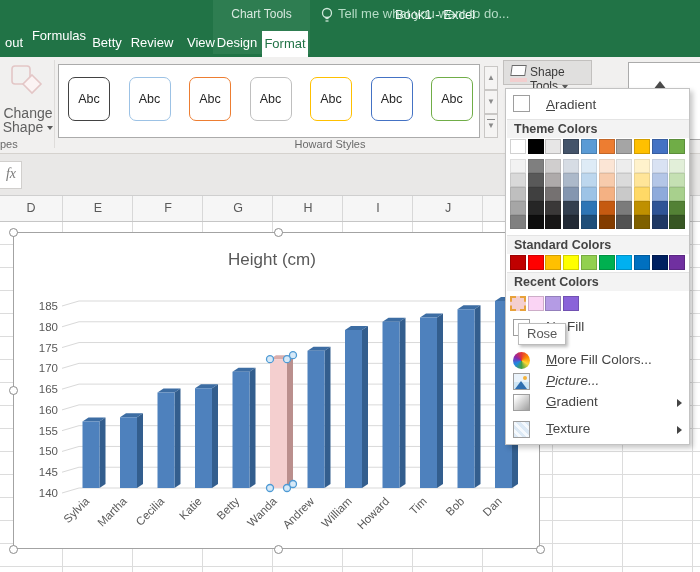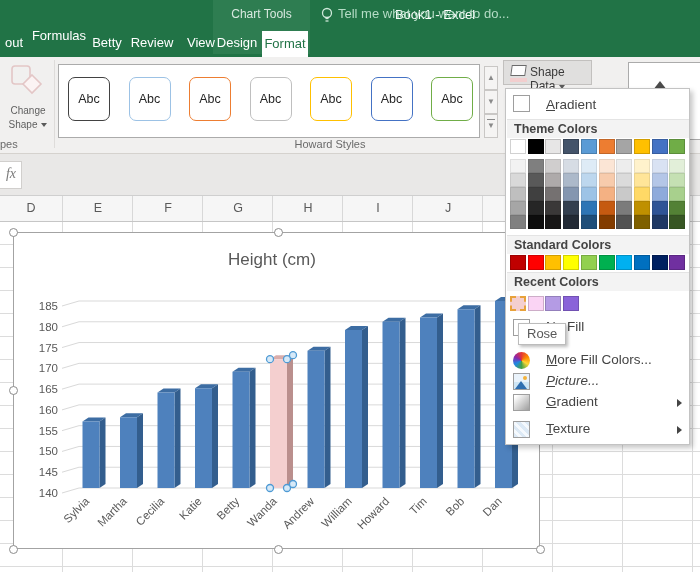--- a/index.html
+++ b/index.html
@@ -15,21 +15,21 @@
   .wintitle { position:absolute; left:370px; top:7px; width:130px; text-align:center; font-size:13px; color:#fff; z-index:4; }
   .tab { position:absolute; top:0; height:28px; line-height:28px; text-align:center; color:#fff; font-size:13px; z-index:5; }
   .tab.active { background:#fff; color:#217346; top:2px; height:26px; line-height:25px; }
   .tellme { position:absolute; left:338px; top:0; height:28px; line-height:28px; font-size:13px; color:#b5dcc6; z-index:6; }
   .bulb { position:absolute; left:320px; top:6px; z-index:6; }
 
   
   .ribbon { position:absolute; left:0; top:57px; width:700px; height:97px; background:#f1f0ef; border-bottom:1px solid #d5d2ce; z-index:2; }
   .grouplabel { position:absolute; font-size:11px; color:#6a6a6a; }
   .vdivider { position:absolute; top:3px; width:1px; height:88px; background:#dedcda; }
-  .chg-txt { position:absolute; left:0px; width:56px; text-align:center; font-size:10px; color:#5f5f5f; }
+  .chg-txt { position:absolute; left:0px; width:56px; text-align:center; font-size:14px; color:#5f5f5f; }
   .gallery { position:absolute; left:58px; top:7px; width:422px; height:74px; background:#fff; border:1px solid #ababab; }
   .abc { position:absolute; top:12px; width:42px; height:44px; background:#fff; border-radius:7px; border:1.5px solid #888; text-align:center; line-height:42px; font-size:12.5px; color:#262626; }
   .gal-btn { position:absolute; left:484px; width:14px; height:24px; background:#f5f4f3; border:1px solid #c9c7c5; color:#8a8a8a; font-size:8px; text-align:center; line-height:22px; }
   .shape-fill-btn { position:absolute; left:503px; top:3px; width:89px; height:25px; background:#e0dfde; border:1px solid #c2c0be; z-index:10; }
   .sf-label { position:absolute; left:26px; top:4px; font-size:12px; color:#3b3b3b; }
   .caret { display:inline-block; width:0; height:0; border-left:3.5px solid transparent; border-right:3.5px solid transparent; border-top:4px solid #5a5a5a; margin-left:4px; vertical-align:middle; }
   .bucket { position:absolute; left:7px; top:4px; width:15px; height:11px; border:1.2px solid #6b6b6b; background:#fdfdfd; transform:skewX(-8deg); }
   .bucket-bar { position:absolute; left:6px; top:17px; width:17px; height:4px; }
   .wordart-box { position:absolute; left:628px; top:5px; width:80px; height:78px; background:#fff; border:1px solid #ababab; }
   .wa-a { position:absolute; left:24px; top:18px; width:0; height:0; border-left:7px solid transparent; border-right:7px solid transparent; border-bottom:9px solid #4a4a4a; }
@@ -110,21 +110,21 @@
     <div class="gal-btn" style="top:57px;line-height:10px;padding-top:4px"><span style="display:inline-block;border-top:1px solid #8a8a8a;padding-top:1px">▼</span></div>
     <div class="grouplabel" style="left:160px;top:81px;width:340px;text-align:center">Howard Styles</div>
 
     <div class="wordart-box">
         <div class="wa-a"></div>
       </div>
 
     <div class="shape-fill-btn">
       <div class="bucket"></div>
       <div class="bucket-bar" id="bucketBar" style="background: rgb(242, 206, 206);"></div>
-      <div class="sf-label"><span>Shape Data</span><span class="caret"></span></div>
+      <div class="sf-label"><span>Shape Tools</span><span class="caret"></span></div>
     </div>
   </div>
 
   <div class="fbar">
     <div class="fxbox">fx</div>
   </div>
 
   <div class="colheaders" id="colheaders">
       <div class="colh" style="left: 16px;">D</div>
       <div class="colh" style="left: 83px;">E</div>

